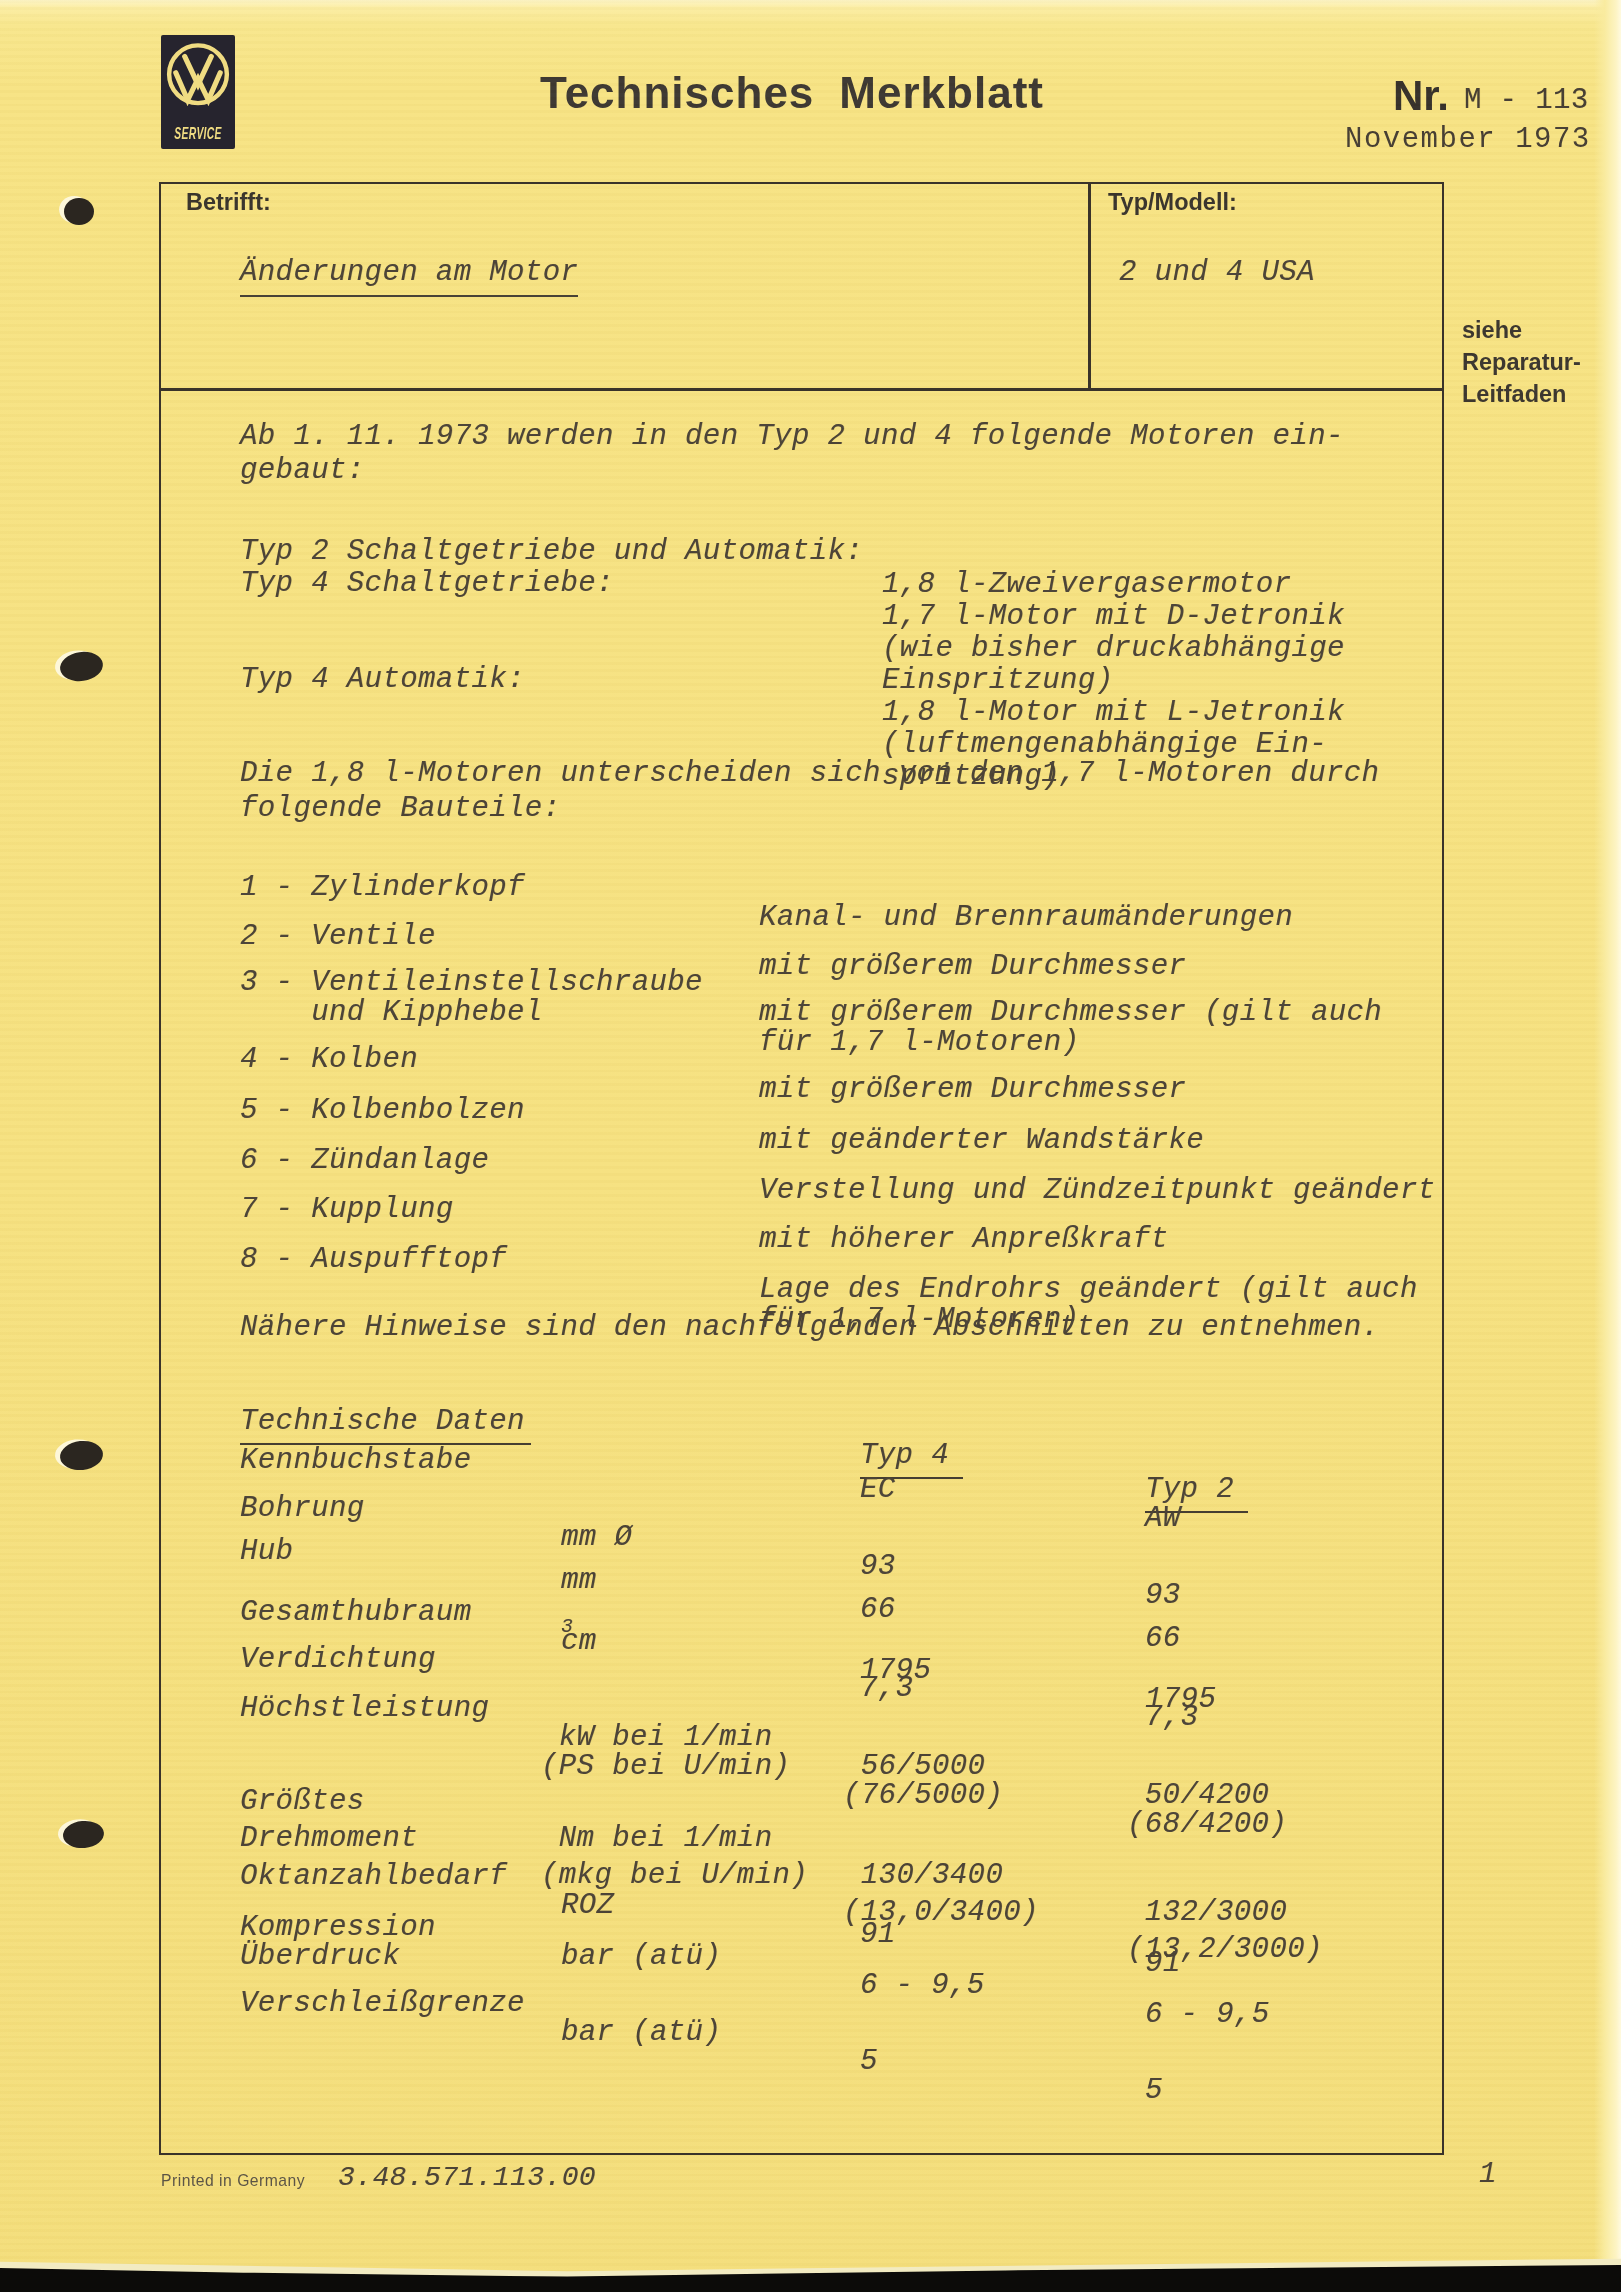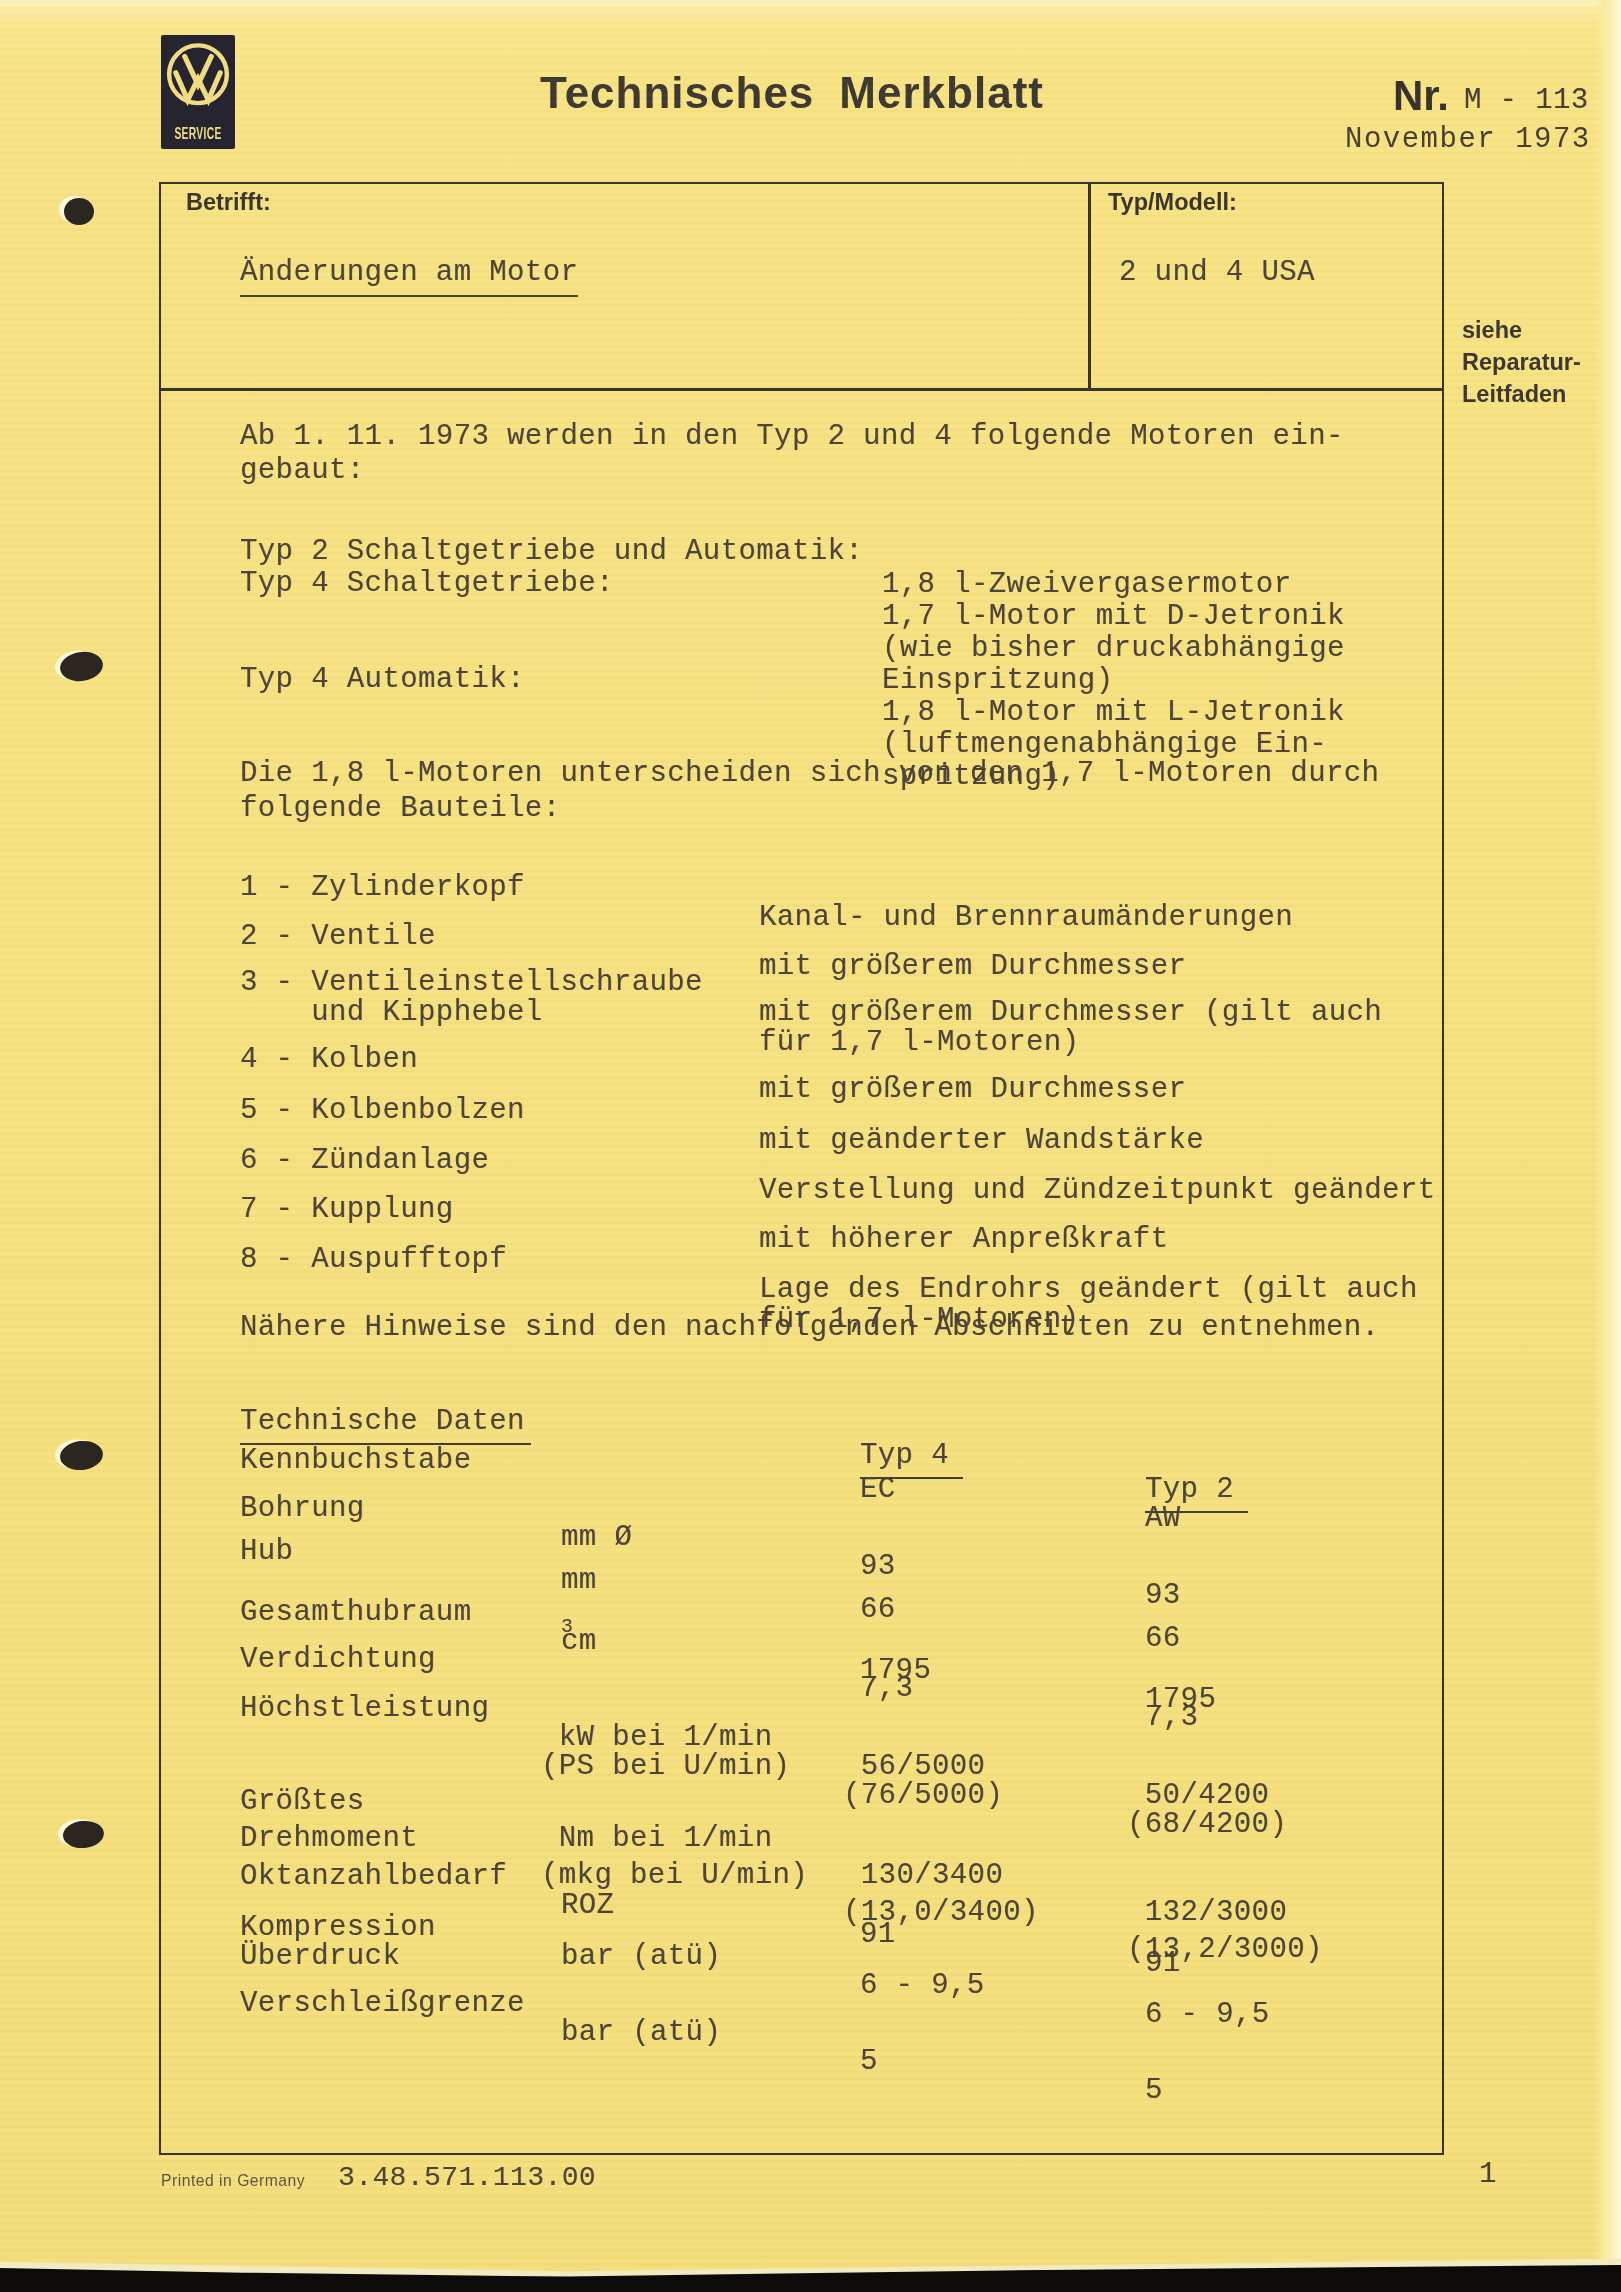--- a/index.html
+++ b/index.html
@@ -1,21 +1,21 @@
 <!DOCTYPE html>
 <html><head>
 <meta charset="utf-8">
 <style>
   html,body{margin:0;padding:0;background:#6b675f;}
   .page{position:relative;width:1621px;height:2293px;overflow:hidden;
         background:linear-gradient(180deg,#fdf5c6 0px,#fbeda2 7.8px,#f8e78d 25.5px,#f7e384 88px,#f6e180 1176px,#f4de7b 2293px);
         font-family:"Liberation Mono","DejaVu Sans Mono",monospace;color:#4a4236;}
   .page::after{content:"";position:absolute;inset:0;pointer-events:none;
         background:repeating-linear-gradient(180deg,rgba(130,100,30,0.022) 0 2.9px,rgba(255,255,255,0.018) 2.9px 6.9px);}
-  .abs{position:absolute;}
+  .abs{position:absolute;font-style:italic;}
   
   .edge-right{position:absolute;top:0;bottom:0;right:0;width:27.4px;z-index:3;
         background:linear-gradient(90deg,rgba(247,227,132,0),#f9eb9f 40%,#fdf4c4 82%,#fffae0);}
   .scan-hl{position:absolute;left:0;right:0;bottom:0;height:39px;background:#f2ebc2;z-index:4;
         clip-path:polygon(0 20%,35% 44%,100% 12%,100% 42%,35% 66%,0 44%);}
   .scan-bottom{position:absolute;left:0;right:0;bottom:0;height:39px;background:#0c0b09;z-index:5;
         clip-path:polygon(0 36%,15% 48%,35% 58%,62% 42%,100% 28%,100% 100%,0 100%);}
   .hole{position:absolute;background:#2b2620;border-radius:50%;z-index:2;
         box-shadow:-4.9px -2px 0 0 rgba(253,248,222,0.95);}
   #hole1{left:64px;top:198px;width:30px;height:27.4px;}

